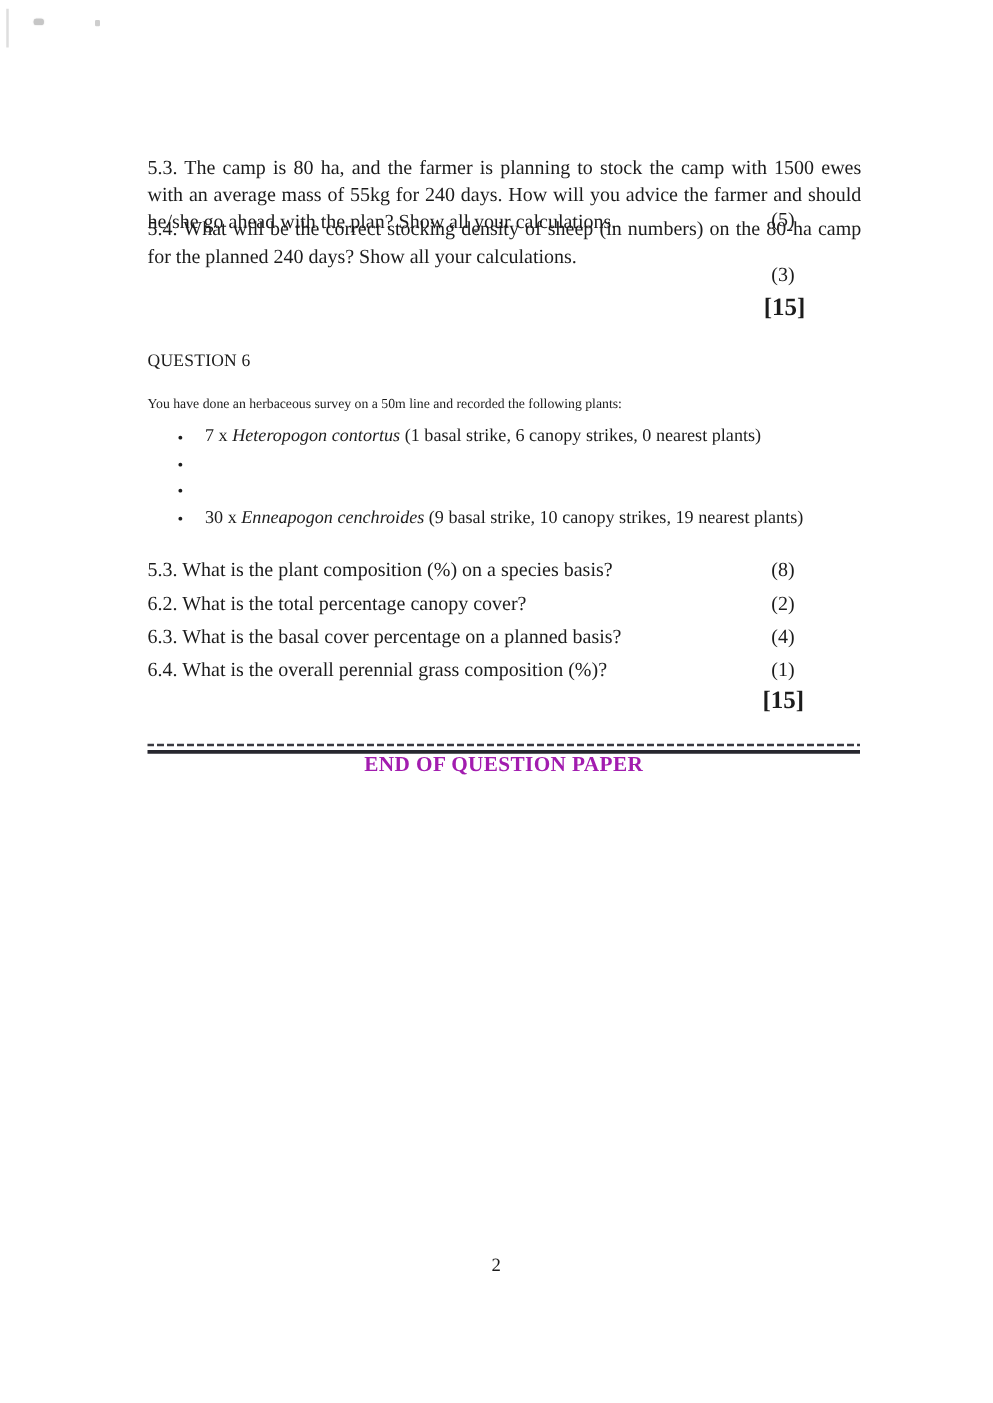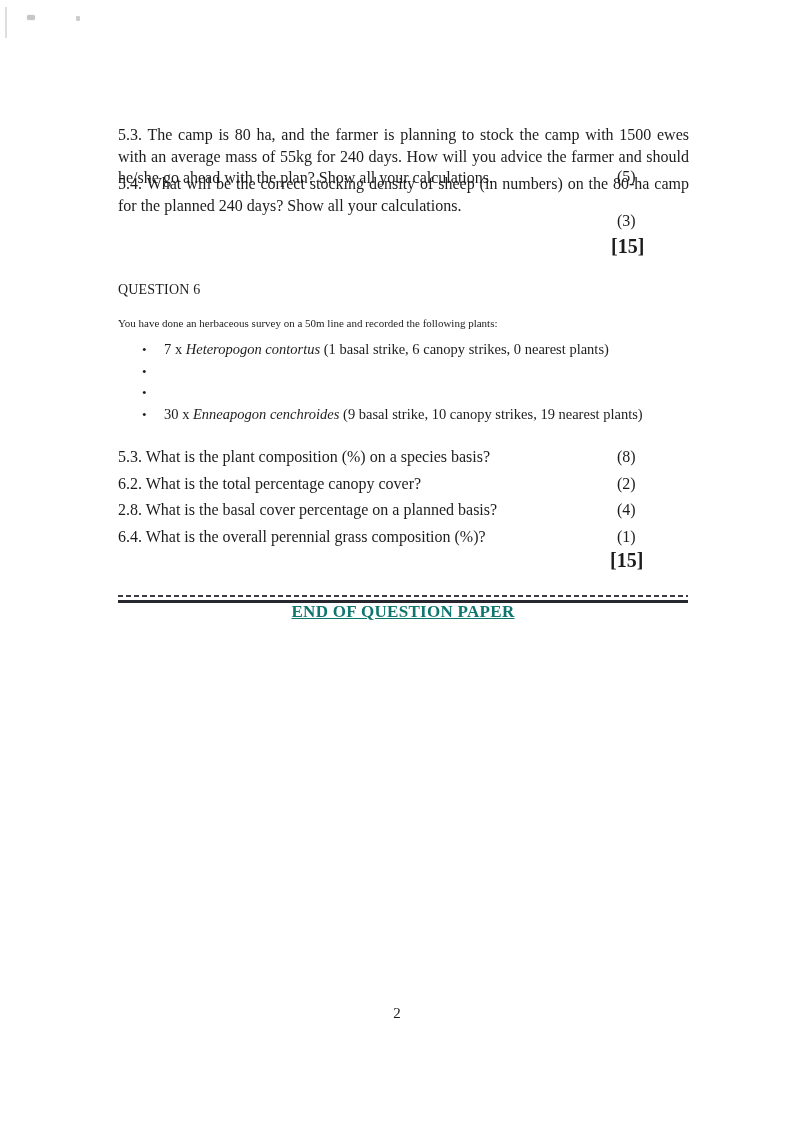--- a/index.html
+++ b/index.html
@@ -137,23 +137,22 @@
     width: 570px; height: 2.5px;
     background: #27272f;
   }
   #end-text {
     position: absolute;
     left: 118px; top: 602px;
     width: 570px;
     text-align: center;
     font-size: 17px;
     font-weight: bold;
-    color: #0f766e;
+    color: #a21caf;
     letter-spacing: 0.3px;
-    text-decoration: underline;
   }
 
   #page-number {
     position: absolute;
     left: 0; top: 1005px;
     width: 794px;
     text-align: center;
     font-size: 15px;
   }
 </style>
@@ -197,21 +196,21 @@
   <div id="q6-subqs">
     <div class="subq-row">
       <span>5.3.</span> <span>What is the plant composition (%) on a species basis?</span>
       <span class="subq-marks">(8)</span>
     </div>
     <div class="subq-row">
       <span>6.2.</span> <span>What is the total percentage canopy cover?</span>
       <span class="subq-marks">(2)</span>
     </div>
     <div class="subq-row">
-      <span>2.8.</span> <span>What is the basal cover percentage on a planned basis?</span>
+      <span>6.3.</span> <span>What is the basal cover percentage on a planned basis?</span>
       <span class="subq-marks">(4)</span>
     </div>
     <div class="subq-row">
       <span>6.4.</span> <span>What is the overall perennial grass composition (%)?</span>
       <span class="subq-marks">(1)</span>
     </div>
   </div>
 
   <span class="total-marks" id="total-q6">[15]</span>
 

